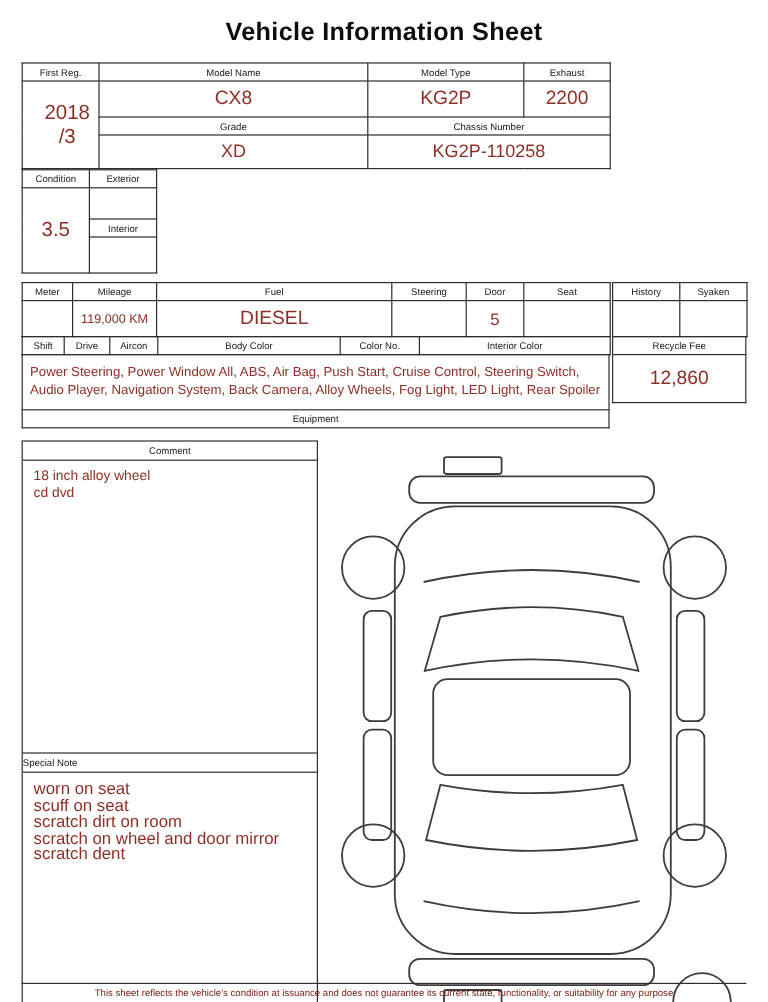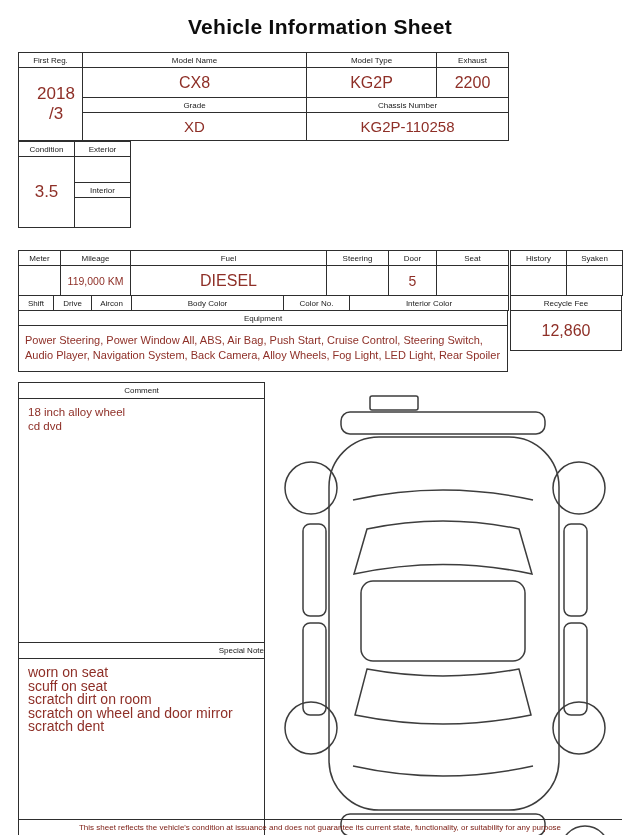--- a/index.html
+++ b/index.html
@@ -1,39 +1,39 @@
 <!DOCTYPE html>
 <html><head>
 <meta charset="utf-8">
 <style>
   html,body{margin:0;padding:0;}
   body{width:640px;height:835px;background:#ffffff;font-family:"Liberation Sans",sans-serif;position:relative;overflow:hidden;color:#1a1a1a;}
   .title{text-align:center;font-size:21px;font-weight:bold;color:#0d0d0d;padding-top:15px;letter-spacing:.3px;}
   .band{display:flex;justify-content:space-between;align-items:flex-start;padding:0 18px;}
   .b1{margin-top:13px;flex-direction:column;}
-  .b2{margin-top:22px;}
+  .b2{margin-top:7px;}
   table{border-collapse:collapse;table-layout:fixed;}
   td,th{border:1px solid #2e2e2e;font-weight:normal;padding:0;overflow:hidden;vertical-align:middle;}
   th.lbl{font-size:8px;color:#1a1a1a;text-align:center;height:14px;font-weight:normal;}
   td.val{color:#8e2f27;text-align:center;}
   .fs16{font-size:16px;}
   .fs15{font-size:15px;}
   .fs14{font-size:14px;}
   .fs13{font-size:13px;}
   .fs12{font-size:12px;}
   .fs10{font-size:10.5px;}
   .firstreg{font-size:17px;text-align:left;padding-left:11px;line-height:20px;margin-left:40px;}
   .cond35{font-size:17px;}
   .stack{display:flex;flex-direction:column;}
   .stack table + table{margin-top:-1px;}
   .equip{font-size:11px;line-height:14.5px;text-align:left;padding:2px 6px 4px 6px;color:#8e2f27;}
   .bottom{display:flex;padding:0 18px;margin-top:10px;}
   .cbox{width:247px;height:499px;border:1px solid #2e2e2e;display:flex;flex-direction:column;box-sizing:border-box;}
   .boxhdr{height:15px;border-bottom:1px solid #2e2e2e;font-size:8px;text-align:center;line-height:15px;flex:0 0 auto;}
-  .boxhdr2{height:15px;border-top:1px solid #2e2e2e;border-bottom:1px solid #2e2e2e;font-size:8px;text-align:right;line-height:15px;flex:0 0 auto;}
+  .boxhdr2{height:15px;border-top:1px solid #2e2e2e;border-bottom:1px solid #2e2e2e;font-size:8px;text-align:left;line-height:15px;flex:0 0 auto;}
   .ctext{height:243px;padding:7px 9px;font-size:11.5px;line-height:13.5px;color:#8e2f27;flex:0 0 auto;box-sizing:border-box;}
   .ntext{flex:1;padding:7px 9px;font-size:14px;line-height:13.5px;color:#8e2f27;}
   .diagram{flex:1;position:relative;margin-left:4px;}
   .diagram svg{position:absolute;left:0;top:0;}
   .footer{position:absolute;left:18px;right:18px;bottom:3px;border-top:1px solid #2e2e2e;padding-top:3px;font-size:8px;color:#7e2017;text-align:center;}
 </style>
 </head>
 <body>
 
 <div class="sheet">
@@ -146,25 +146,25 @@
           <th class="lbl">Aircon</th>
           <th class="lbl">Body Color</th>
           <th class="lbl">Color No.</th>
           <th class="lbl">Interior Color</th>
         </tr>
       </tbody>
         </table>
 
       <table style="width:490px">
         <tbody>
-            <tr>
+            <tr style="height:46px">
+          <td class="equip">Power Steering, Power Window  All, ABS, Air Bag, Push Start, Cruise Control, Steering Switch, Audio Player, Navigation System, Back Camera, Alloy Wheels, Fog Light, LED Light, Rear Spoiler</td>
+        </tr>
+        <tr>
           <th class="lbl">Equipment</th>
-        </tr>
-        <tr style="height:46px">
-          <td class="equip">Power Steering, Power Window  All, ABS, Air Bag, Push Start, Cruise Control, Steering Switch, Audio Player, Navigation System, Back Camera, Alloy Wheels, Fog Light, LED Light, Rear Spoiler</td>
         </tr>
       </tbody>
         </table>
     </div>
 
     <div class="stack" style="width:112px">
       <table style="width:112px">
         <colgroup>
             <col style="width:56px">
             <col style="width:56px">

